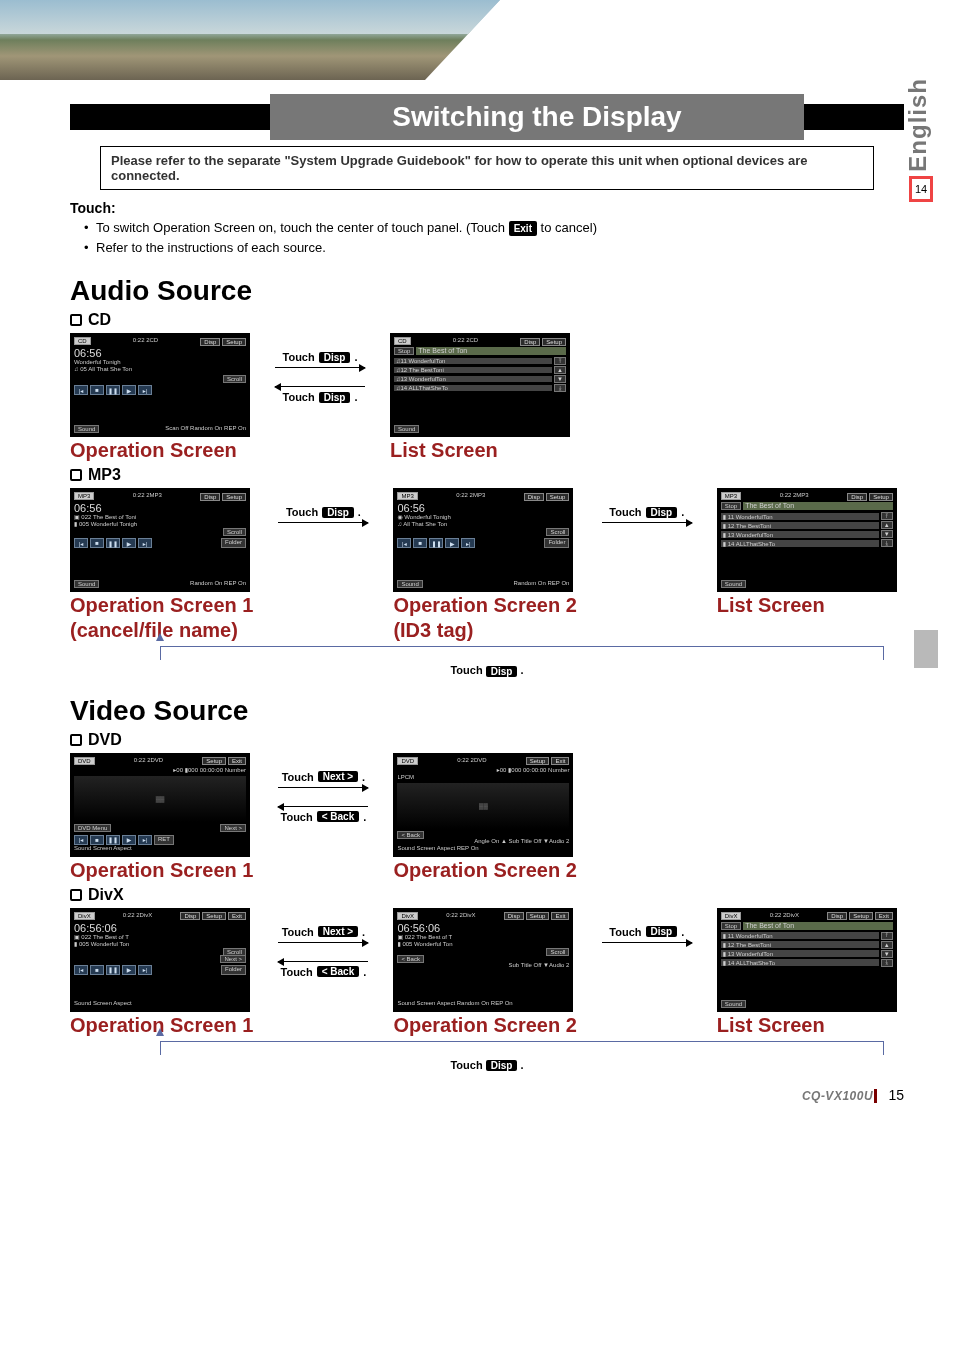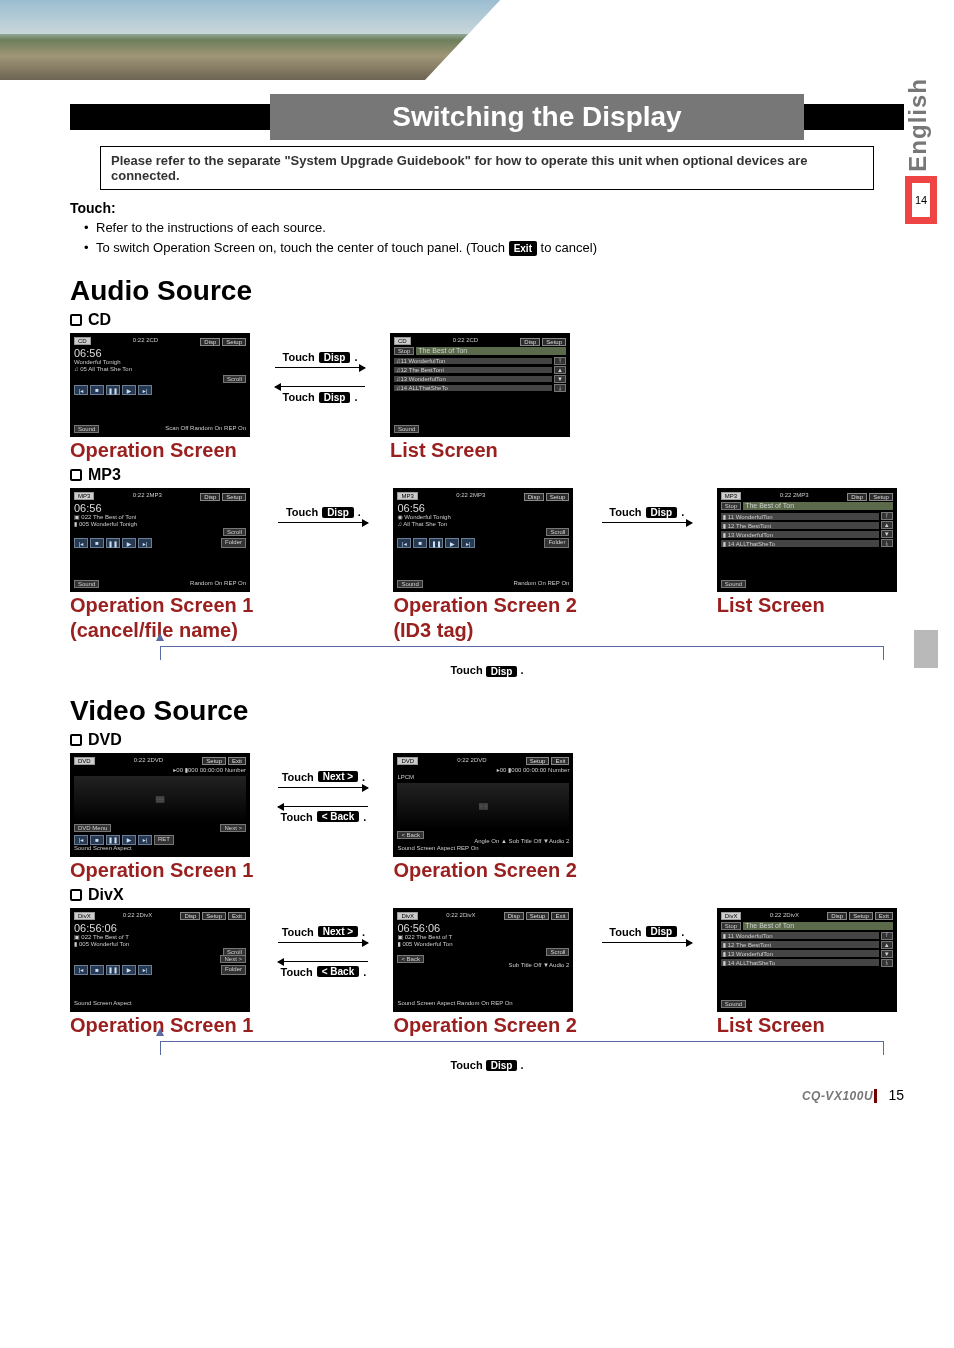--- a/index.html
+++ b/index.html
@@ -17,21 +17,21 @@
   }
   .side-tab {
     position: absolute; right: 16px; top: 78px; width: 34px; text-align: center;
   }
   .side-tab .lang {
     font-size: 24px; font-weight: bold; color: #777;
     writing-mode: vertical-rl; transform: rotate(180deg);
     letter-spacing: 1px;
   }
   .side-tab .pg {
-    margin-top: 4px; border: 7px solid #ef4444; font-size: 11px; padding: 11px 3px; display: inline-block;
+    margin-top: 4px; border: 3px solid #ef4444; font-size: 11px; padding: 4px 3px; display: inline-block;
   }
   .side-mark {
     position: absolute; right: 16px; top: 630px; width: 24px; height: 38px; background: #b9b9b9;
   }
 
   .title-band {
     margin-top: 84px; position: relative; height: 48px;
   }
   .title-band .bar-l { position:absolute; left:0; top:10px; width:200px; height:26px; background:#000;}
   .title-band .bar-r { position:absolute; right:0; top:10px; width:100px; height:26px; background:#000;}
@@ -135,26 +135,26 @@
 <div class="title-band">
   <div class="bar-l"></div>
   <div class="mid">Switching the Display</div>
   <div class="bar-r"></div>
 </div>
 
 <div class="note-box">Please refer to the separate "System Upgrade Guidebook" for how to operate this unit when optional devices are connected.</div>
 
 <div class="note-head">Touch:</div>
 <ul class="notes">
-  <li>Refer to the instructions of each source.</li>
   <li>
     <span>To switch Operation Screen on, touch the center of touch panel. (Touch </span>
     <span class="inline-btn">Exit</span>
     <span> to cancel)</span>
   </li>
+  <li>Refer to the instructions of each source.</li>
 </ul>
 
 <h2 class="section">Audio Source</h2>
 
 <div class="sub"><span class="box"></span><span>CD</span></div>
 <div class="row">
 
   <div class="col">
     <div class="shot">
       <div class="top">

